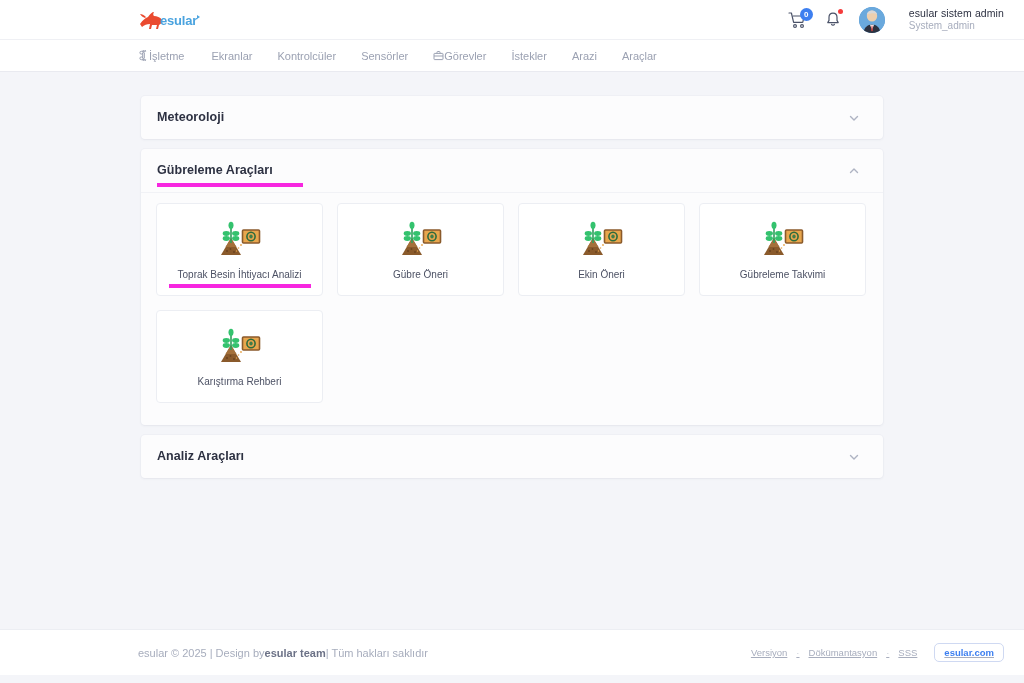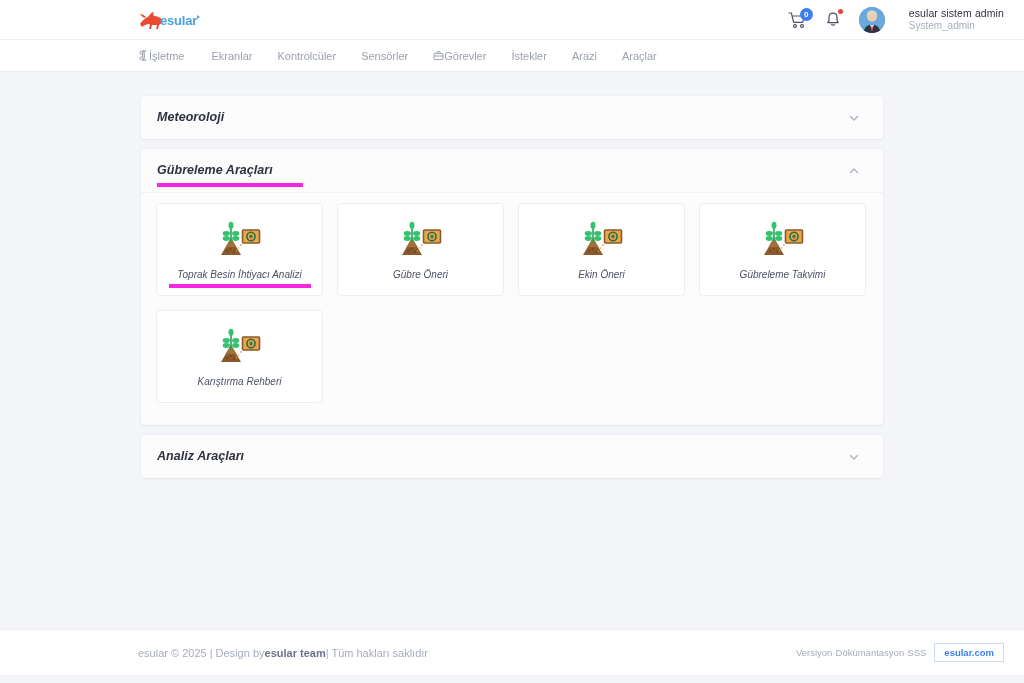--- a/index.html
+++ b/index.html
@@ -163,21 +163,20 @@
     width: 742px;
     margin: 0 auto;
   }
 
   .accordion {
     background: #fcfcfd;
     border-radius: 4px;
     box-shadow: 0 1px 3px rgba(40,48,80,.055), 0 0 0 1px rgba(40,48,80,.02);
     margin-bottom: 10px;
     overflow: hidden;
-    font-style: italic;
   }
   .accordion.open { background: #fcfcfd; }
 
   .acc-header {
     height: 43px;
     display: flex;
     align-items: center;
     justify-content: space-between;
     padding: 0 22px 0 16px;
     cursor: pointer;
@@ -283,29 +282,31 @@
     color: #a7adbd;
     display: flex;
     align-items: center;
     gap: 0;
   }
   .footer-left b { color: #6c7287; font-weight: bold; }
 
   .footer-right {
     display: flex;
     align-items: center;
+    gap: 9px;
     font-size: 9.5px;
     color: #a7adbd;
+    text-decoration: underline;
   }
   .footer-link { cursor: pointer; }
   .footer-sep { color: #ccd0da; }
 
   .footer-btn {
     border: 1px solid #cfd9f2;
-    border-radius: 0;
+    border-radius: 5px;
     padding: 4px 9px;
     font-size: 9.5px;
     font-weight: bold;
     color: #3d7ff0;
     background: #fff;
     cursor: pointer;
     margin-left: 8px;
     line-height: 1;
   }
 </style>

